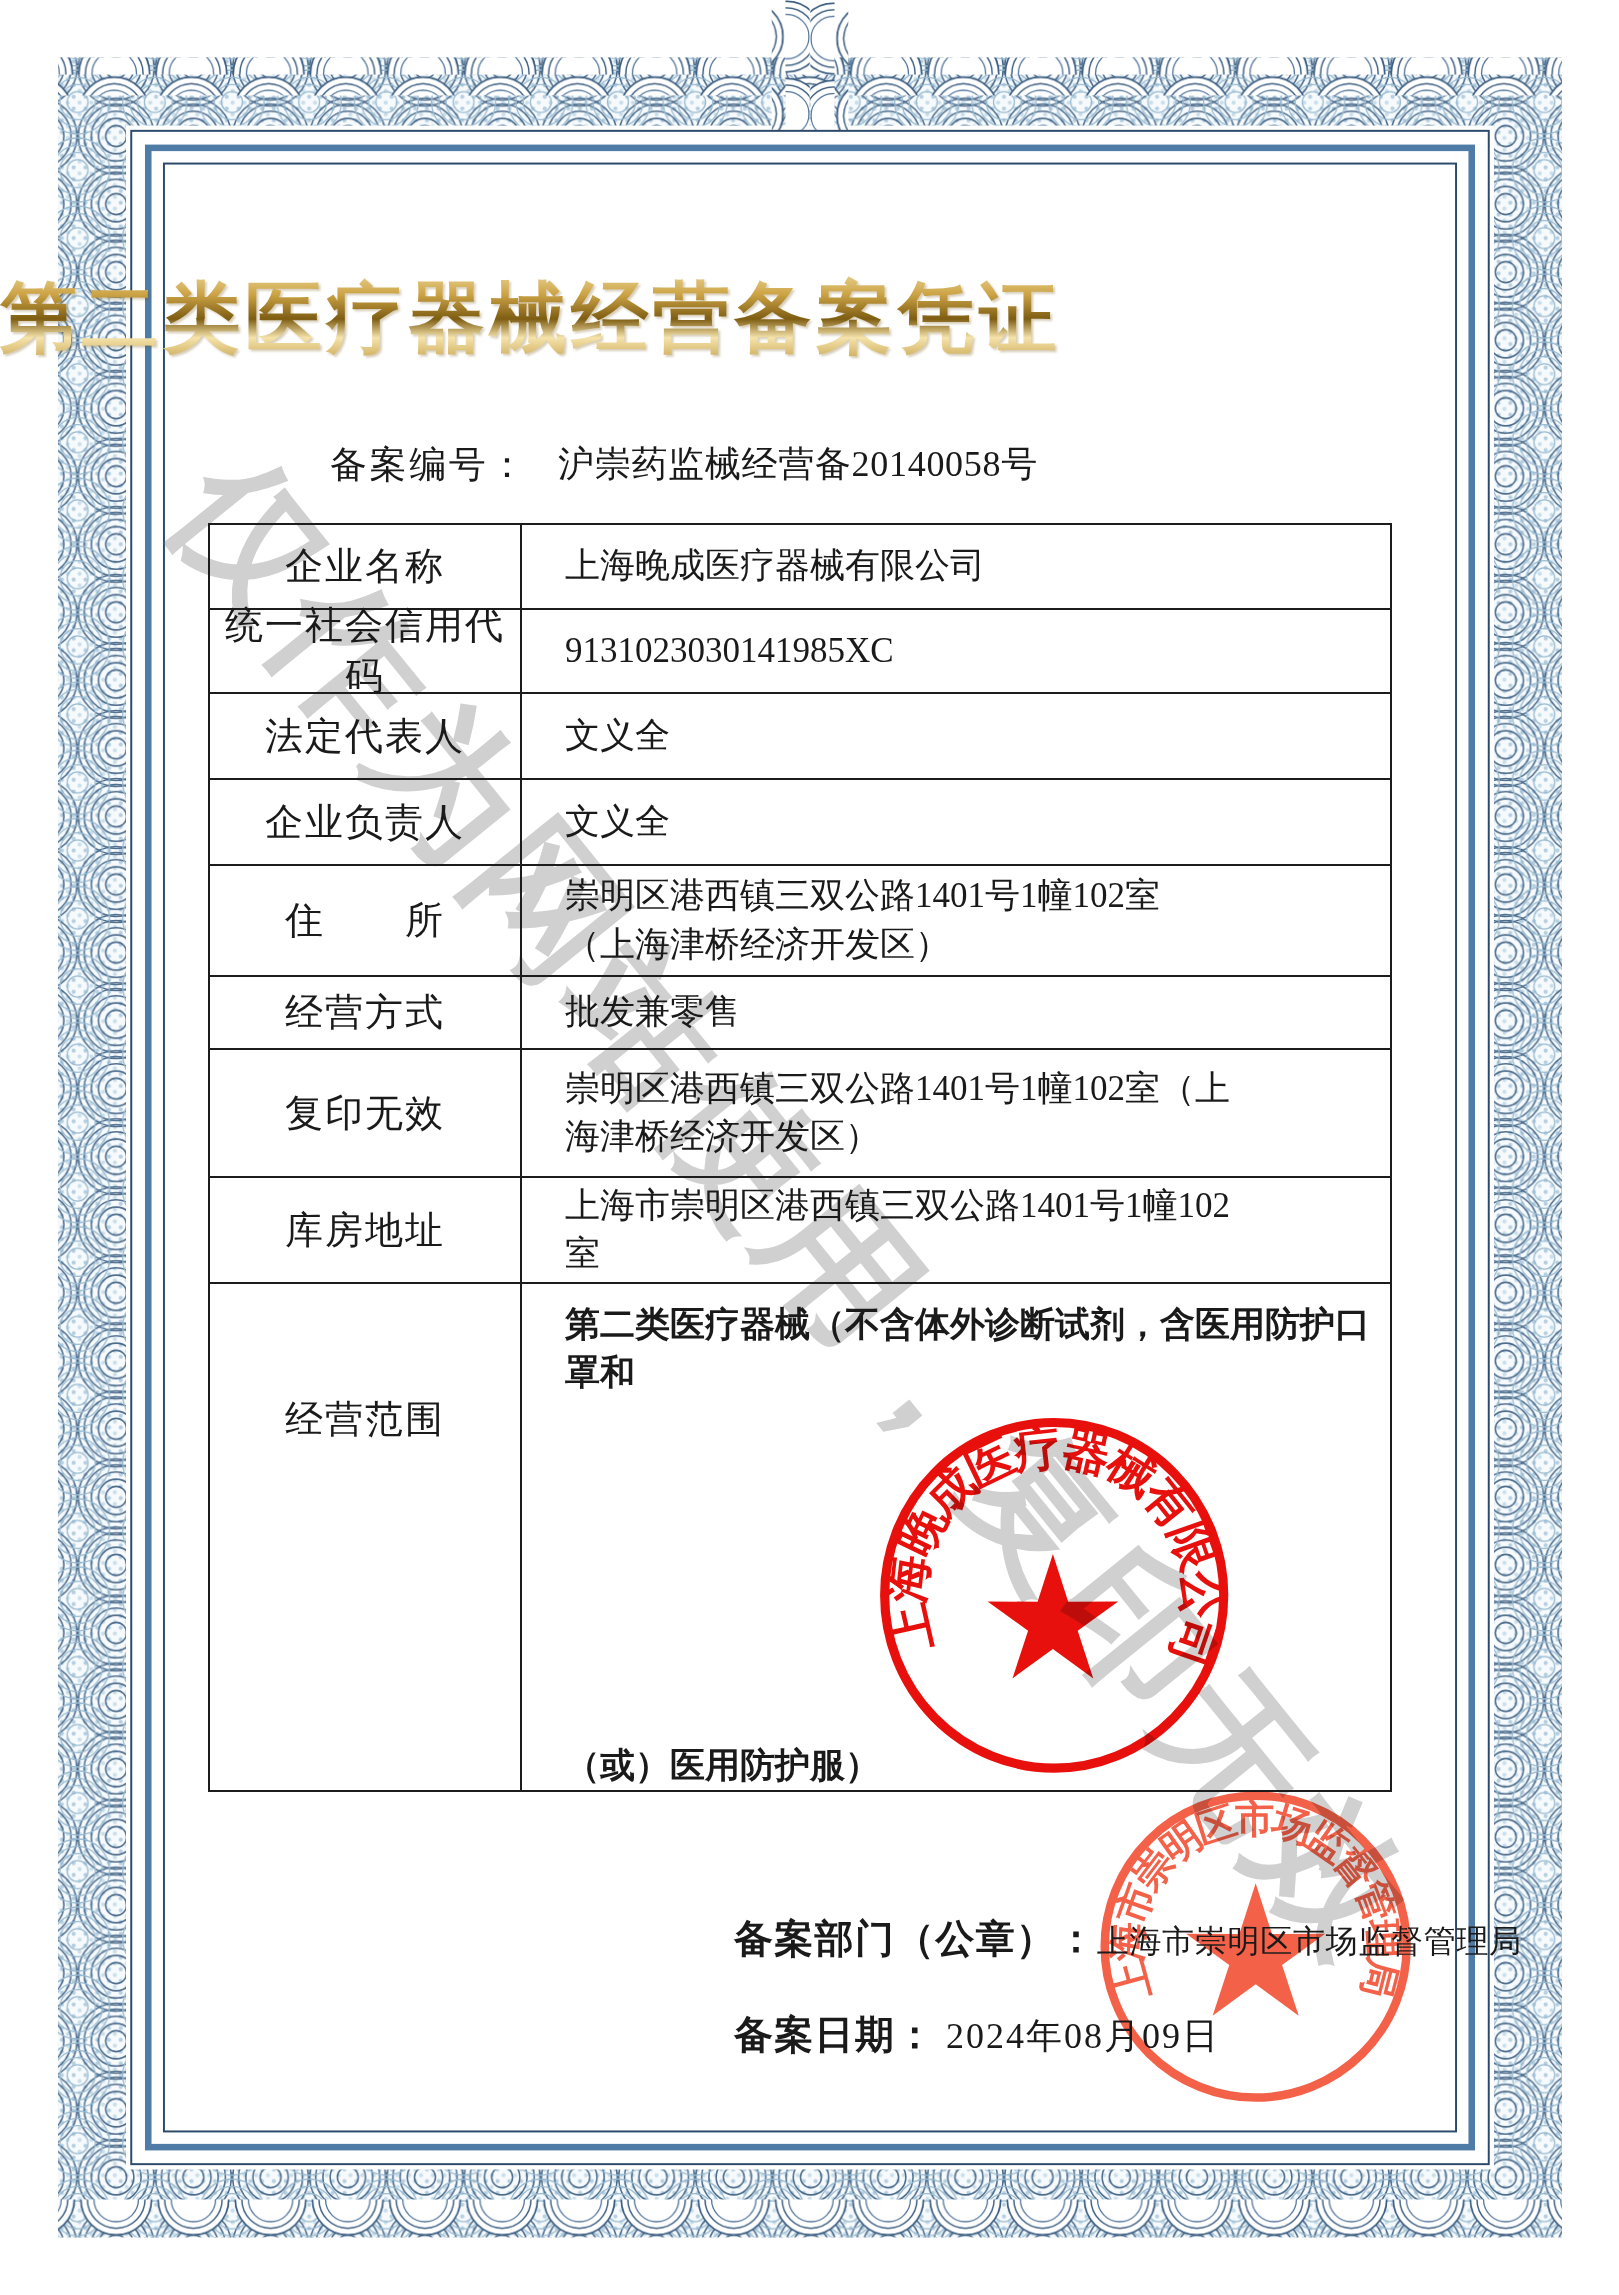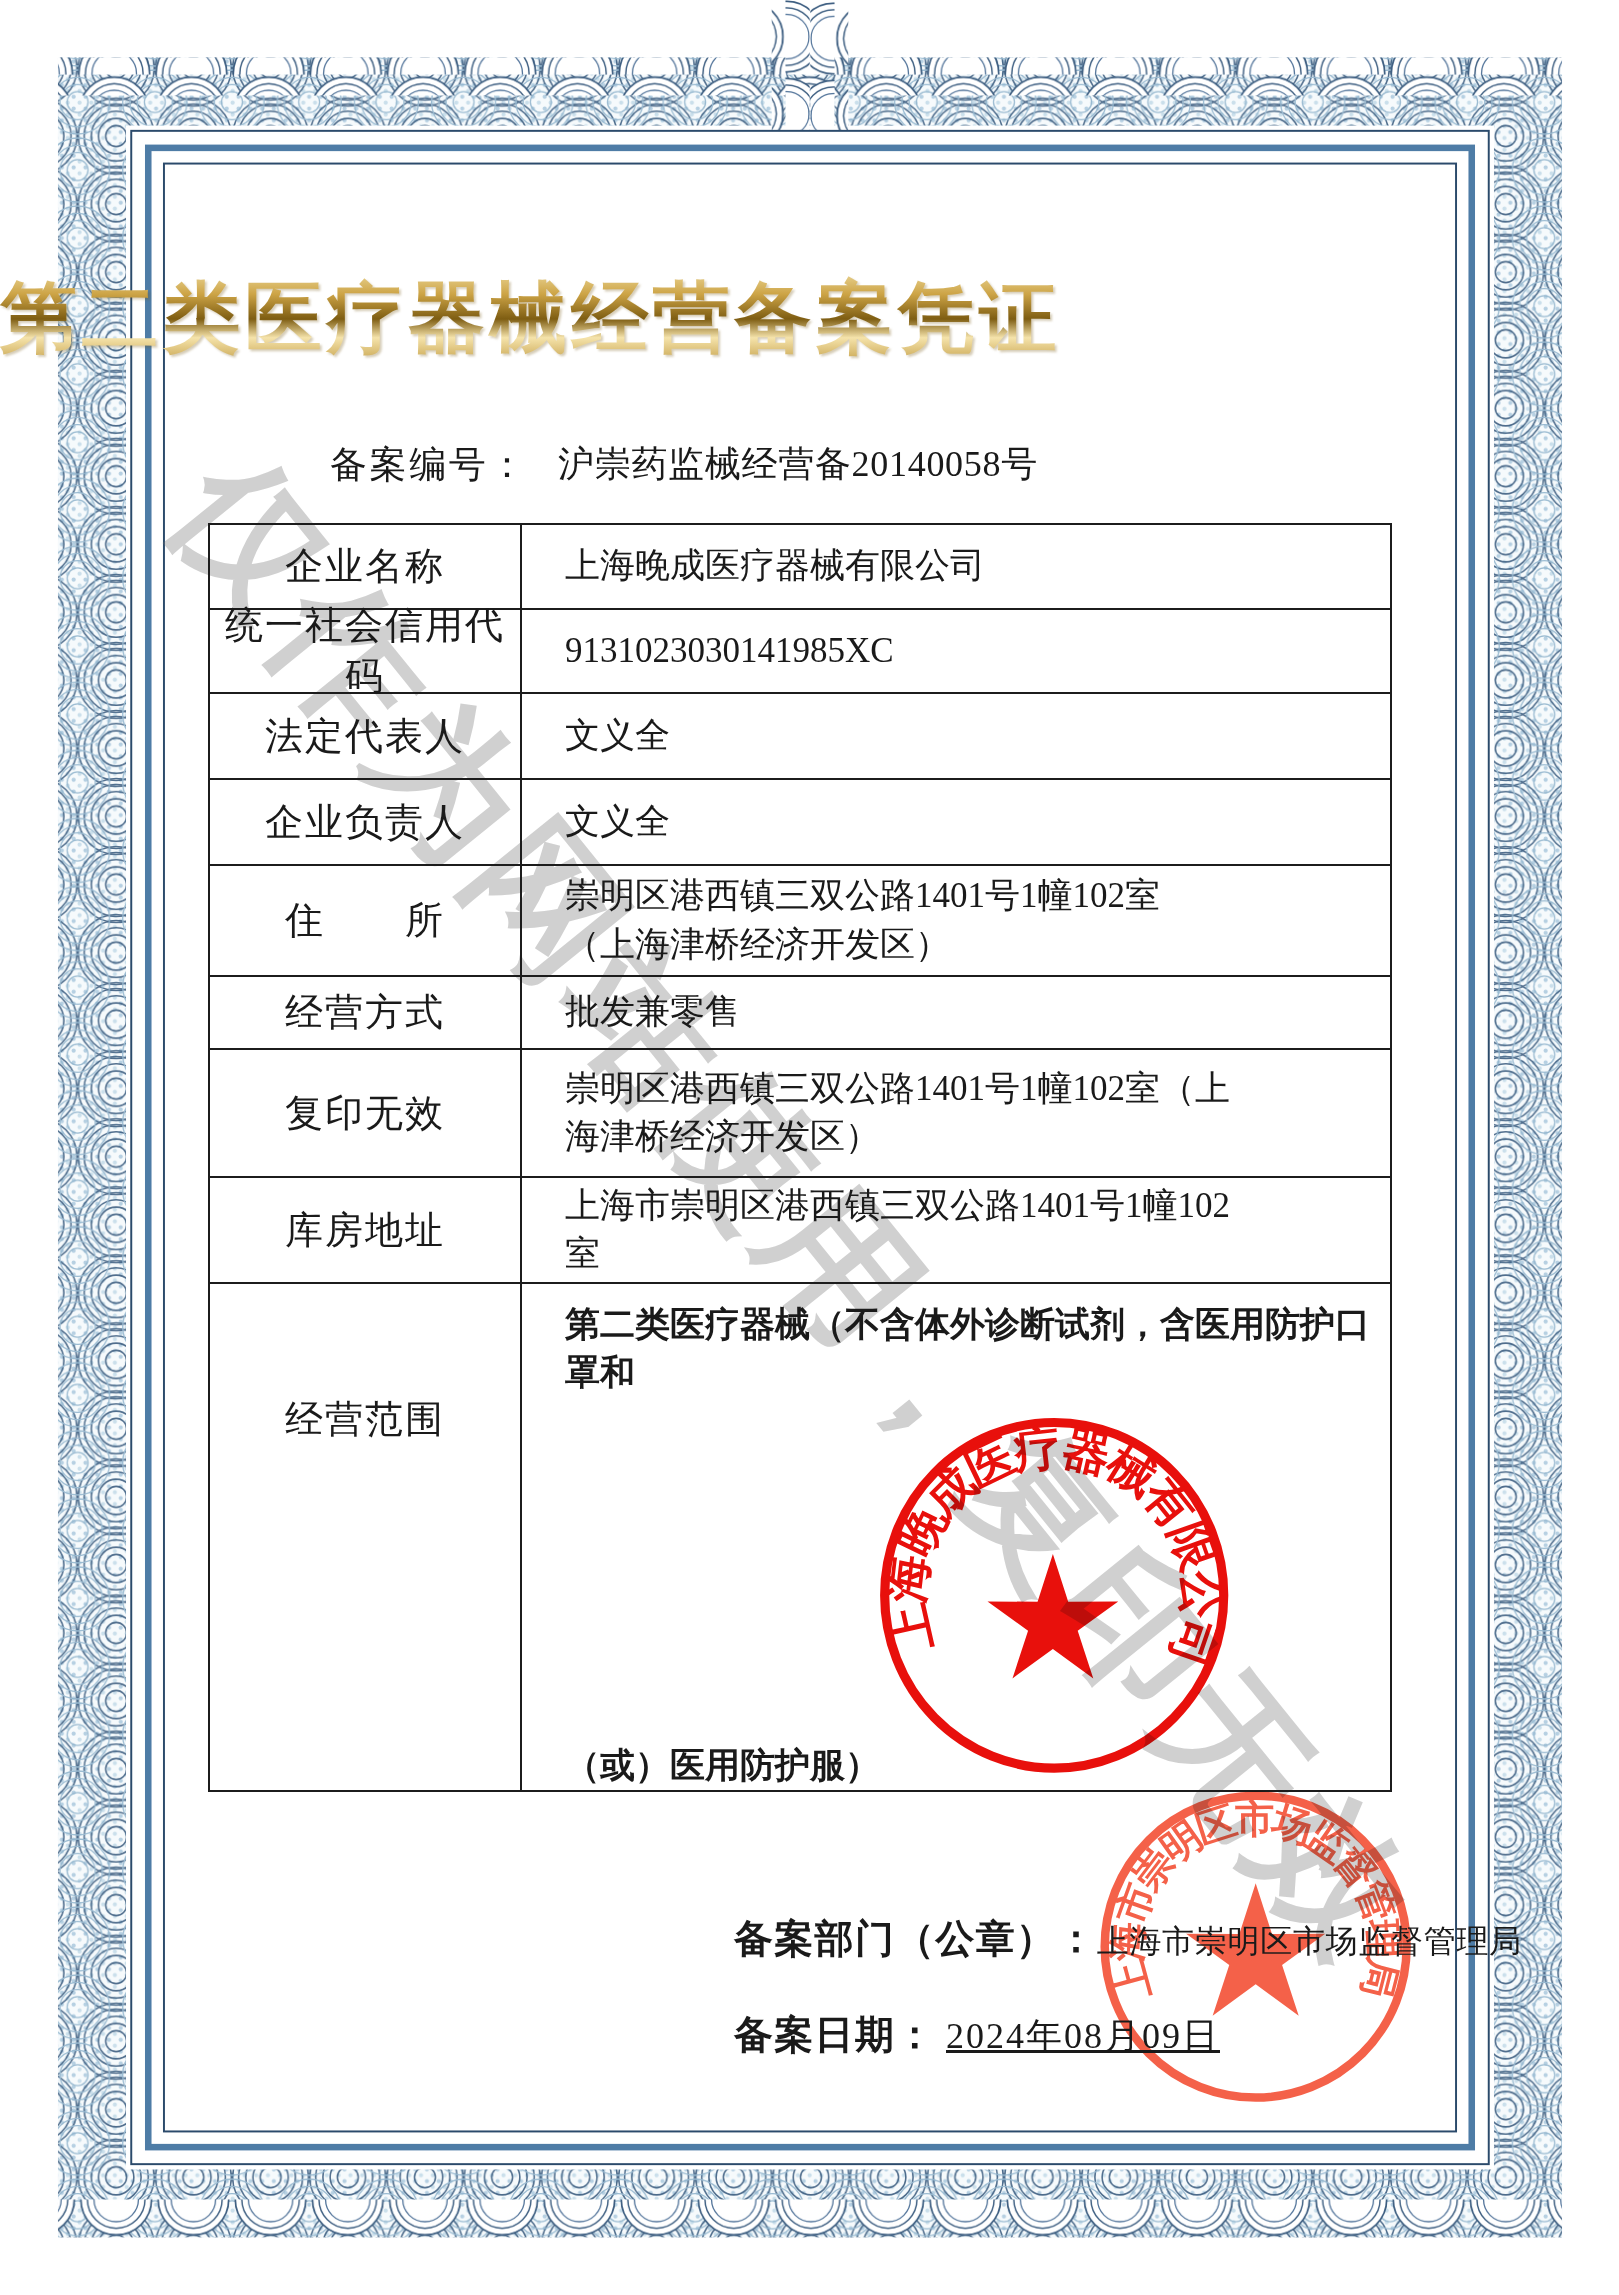--- a/index.html
+++ b/index.html
@@ -50,21 +50,21 @@
   
   .seal{position:absolute; z-index:3; mix-blend-mode:multiply;}
   .seal-company{left:846px; top:1395px;}
   .seal-authority{left:1091px; top:1785px; opacity:0.95;}
   
   .footer-line{position:absolute; z-index:4; display:flex; align-items:baseline;}
   .footer-dept{left:734px; top:1912px;}
   .footer-date{left:734px; top:2008px;}
   .footer-line .flbl{font-size:39px; font-weight:bold; letter-spacing:1.3px;}
   .footer-line .fval{font-size:32px; letter-spacing:0.7px;}
-  .footer-date .fval{font-size:36px; margin-left:10.5px; letter-spacing:2px;text-decoration:underline;}
+  .footer-date .fval{font-size:36px; margin-left:10.5px; letter-spacing:2px;}
 </style>
 </head>
 <body>
 
 <div class="page">
 
   <svg class="border-svg" width="1620" height="2295" viewBox="0 0 2475 3508" aria-hidden="true">
     <defs>
       <pattern id="dots" width="18" height="18" patternUnits="userSpaceOnUse">
         <rect width="18" height="18" fill="#f6fafc"></rect>

